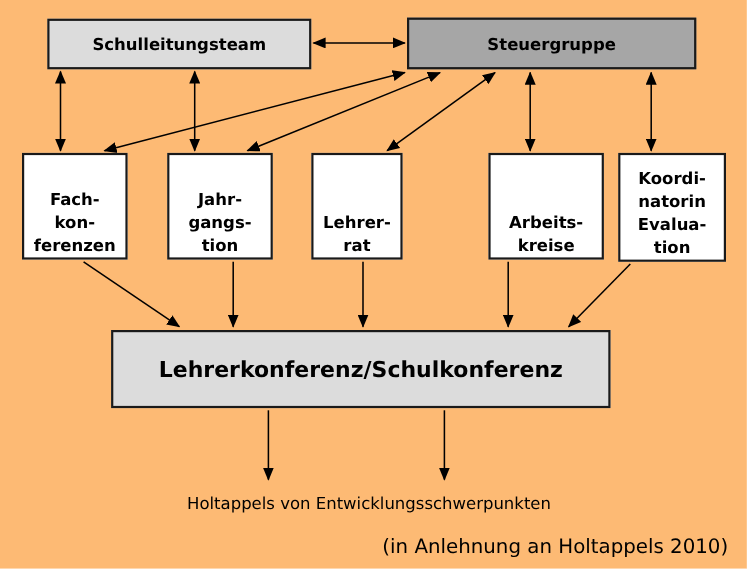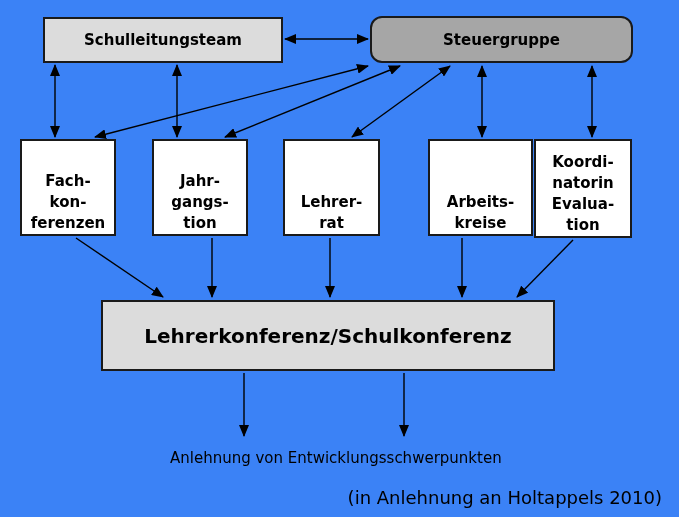--- a/index.html
+++ b/index.html
@@ -5,21 +5,21 @@
   html, body {
     margin: 0;
     padding: 0;
     background: #ffffff;
     font-family: "DejaVu Sans", "Liberation Sans", sans-serif;
   }
   .stage {
     position: relative;
     width: 679px;
     height: 517px;
-    background: #3b82f6;
+    background: #fdba74;
     overflow: hidden;
   }
   #arrows {
     position: absolute;
     left: 0;
     top: 0;
     z-index: 1;
   }
   .box {
     position: absolute;
@@ -28,41 +28,41 @@
     display: flex;
     align-items: center;
     justify-content: center;
     text-align: center;
     font-weight: bold;
     color: #000000;
     z-index: 2;
   }
   .box .lbl { white-space: pre-line; }
   .light { background: #dcdcdc; }
-  .dark  { background: #a6a6a6; border-radius: 12px; }
+  .dark  { background: #a6a6a6; }
   .white { background: #ffffff; }
 
   .top-box { height: 47px; font-size: 15px; }
   #node-schulleitungsteam { left: 43px;  top: 17px; width: 240px; height: 46px; }
   #node-steuergruppe      { left: 370px; top: 16px; width: 263px; }
 
   .mid-box {
     width: 96px;
     height: 97px;
     top: 139px;
     font-size: 15px;
     line-height: 21px;
     align-items: flex-end;
     padding-top: 9px;
   }
   #node-fachkonferenzen        { left: 20px; }
   #node-jahrgangsteams         { left: 152px; }
-  #node-lehrerrat              { left: 283px; width: 97px; }
-  #node-arbeitskreise          { left: 428px; width: 105px; }
-  #node-koordinatorin          { left: 534px; width: 98px; height: 99px; }
+  #node-lehrerrat              { left: 283px; width: 83px; }
+  #node-arbeitskreise          { left: 444px; width: 105px; }
+  #node-koordinatorin          { left: 562px; width: 98px; height: 99px; }
 
   #node-lehrerkonferenz {
     left: 101px; top: 300px; width: 454px; height: 71px;
     font-size: 20px;
   }
 
   .caption {
     position: absolute;
     color: #000000;
     z-index: 2;
@@ -136,17 +136,17 @@
     <span class="lbl">Koordi-
 natorin
 Evalua-
 tion</span>
   </div>
 
   <div class="box light" id="node-lehrerkonferenz">
     <span class="lbl">Lehrerkonferenz/Schulkonferenz</span>
   </div>
 
-  <div class="caption" id="outcome-caption">Anlehnung von Entwicklungsschwerpunkten</div>
+  <div class="caption" id="outcome-caption">Holtappels von Entwicklungsschwerpunkten</div>
 
   <div class="caption" id="source-citation">(in Anlehnung an Holtappels 2010)</div>
 
 </div>
 
 </body></html>

